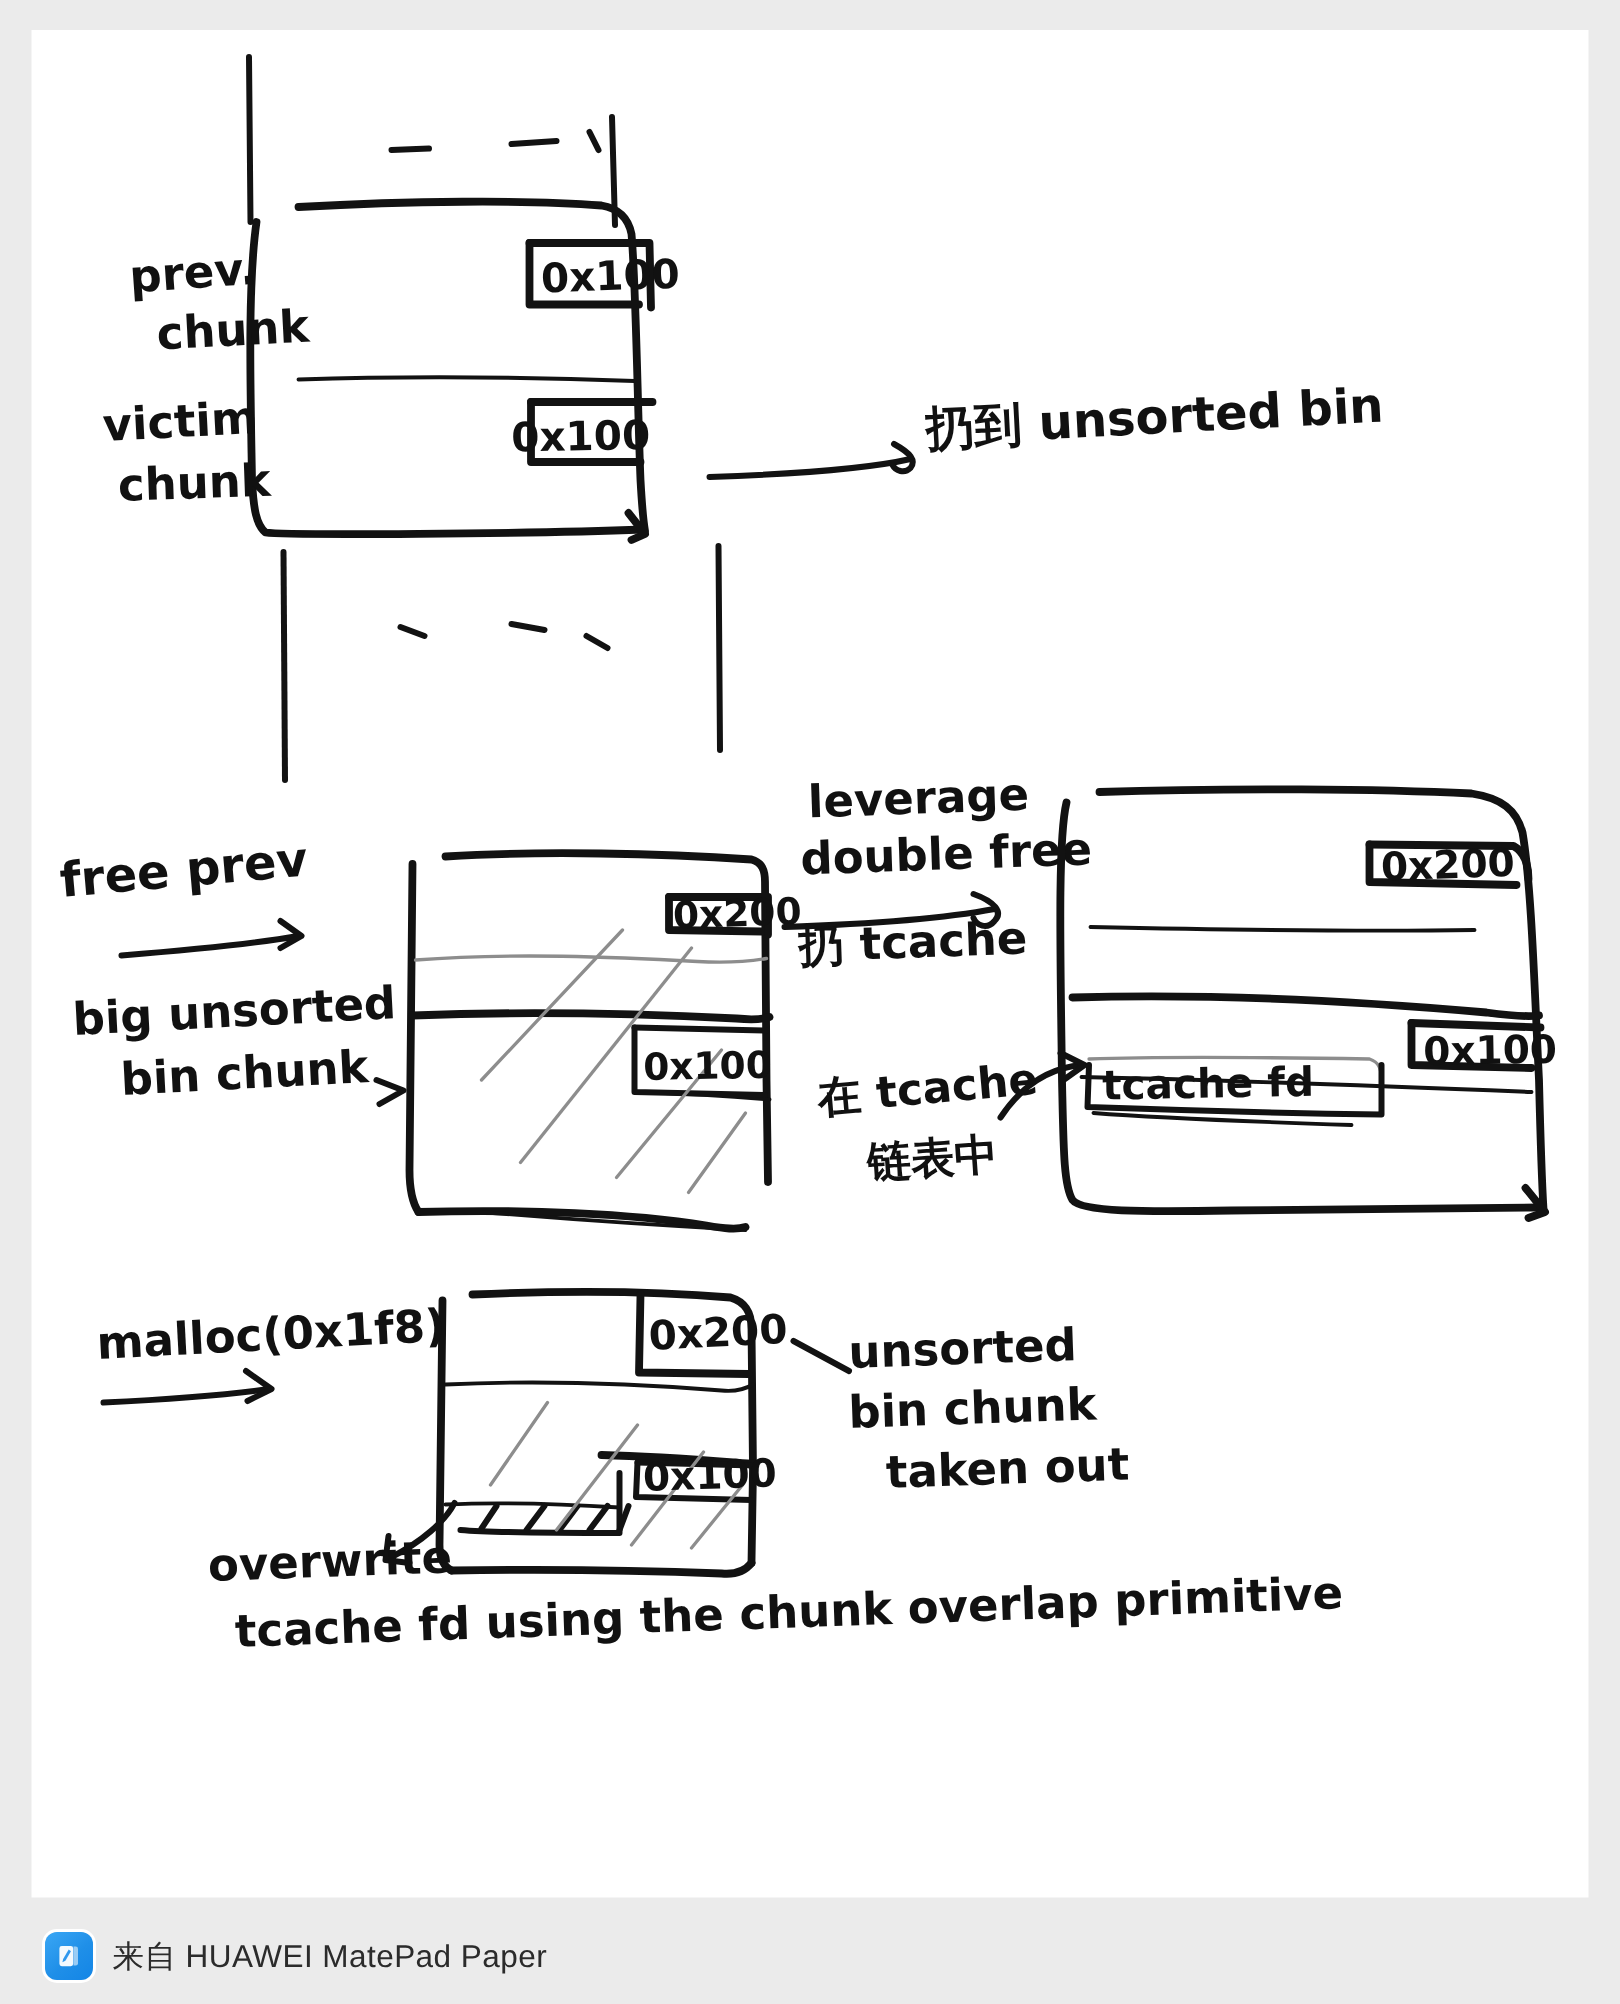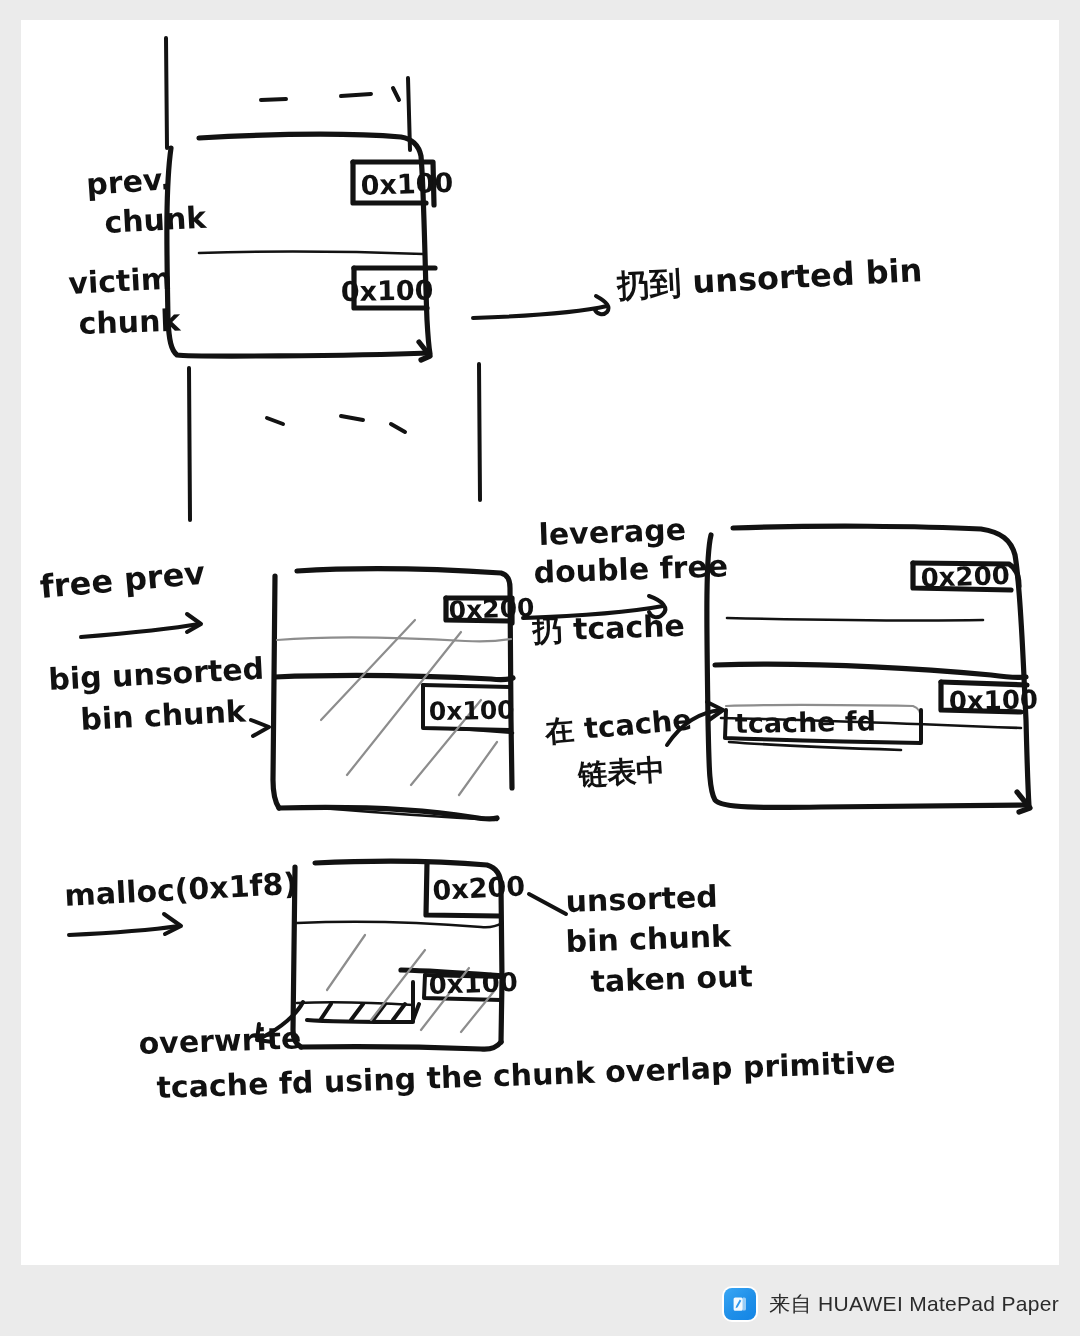--- a/index.html
+++ b/index.html
@@ -36,21 +36,20 @@
     position: absolute;
     left: 21px;
     top: 1272px;
     width: 1038px;
     height: 64px;
     display: flex;
     align-items: center;
     gap: 13px;
     padding-left: 9px;
     box-sizing: border-box;
-    justify-content: flex-end;
   }
   #footer-icon {
     width: 32px;
     height: 32px;
     border-radius: 8px;
     background: linear-gradient(140deg, #3aa7f5 0%, #1f8fe8 55%, #1385e6 100%);
     display: flex;
     align-items: center;
     justify-content: center;
     flex: none;

